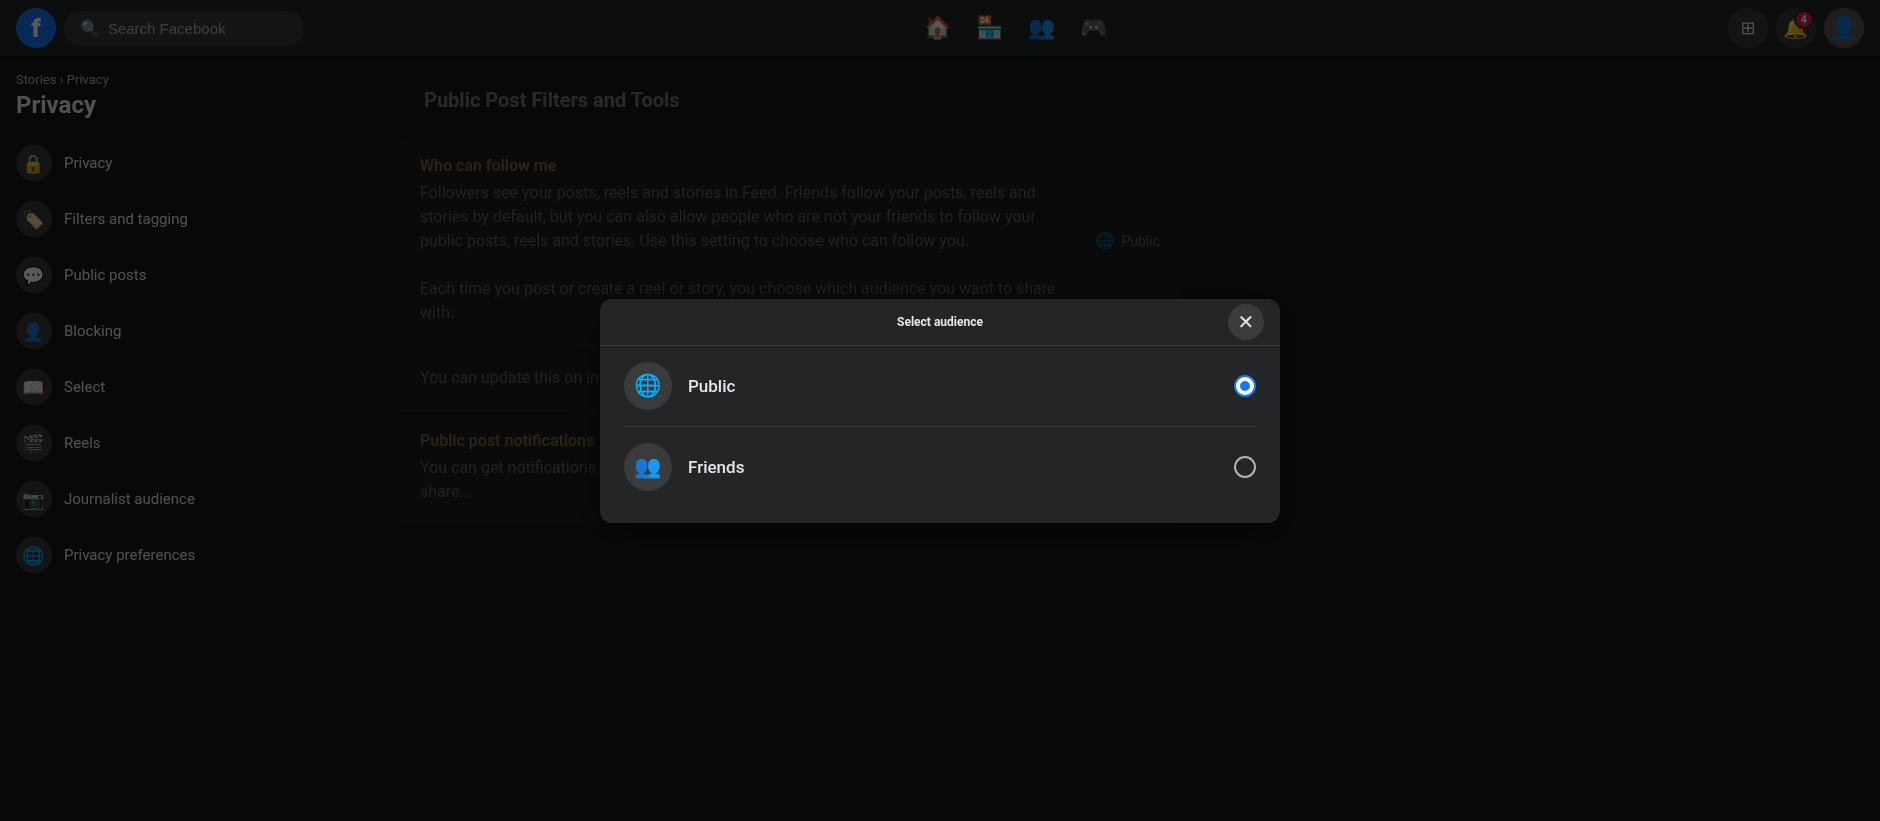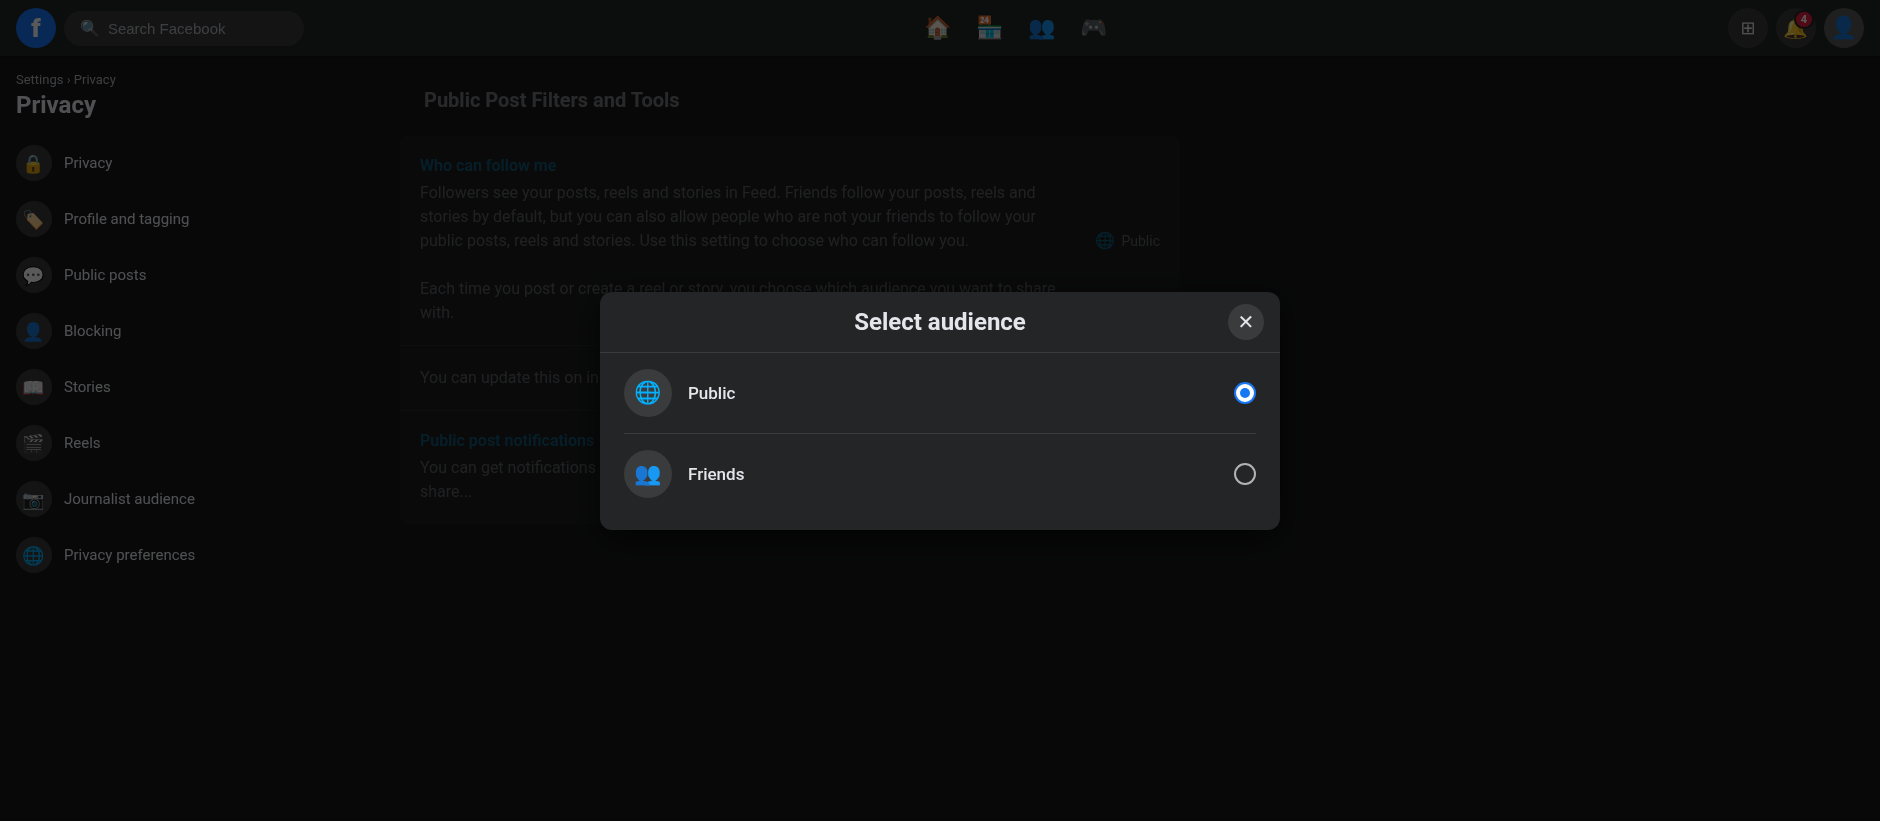--- a/index.html
+++ b/index.html
@@ -197,21 +197,21 @@
       align-items: center;
       justify-content: space-between;
       padding: 20px 20px;
       border-bottom: 1px solid #3a3b3c;
     }
     .content-row:last-child { border-bottom: none; }
     .content-row-left { flex: 1; padding-right: 20px; }
     .content-row-title {
       font-size: 16px;
       font-weight: 600;
-      color: #0ea5e9;
+      color: #fdba74;
       margin-bottom: 6px;
     }
     .content-row-desc {
       font-size: 16px;
       color: #b0b3b8;
       line-height: 1.5;
     }
     .content-row-action {
       display: flex;
       align-items: center;
@@ -249,21 +249,21 @@
     }
     .modal-header {
       display: flex;
       align-items: center;
       justify-content: center;
       padding: 16px 20px;
       border-bottom: 1px solid #3a3b3c;
       position: relative;
     }
     .modal-title {
-      font-size: 24px;
+      font-size: 12px;
       font-weight: 700;
       color: #e4e6eb;
     }
     .modal-close {
       position: absolute;
       right: 16px;
       top: 50%;
       transform: translateY(-50%);
       width: 36px; height: 36px;
       border-radius: 50%;
@@ -360,42 +360,42 @@
       <span>🔔</span>
       <span class="notif-badge">4</span>
     </div>
     <button class="avatar-btn">
       <span>👤</span>
     </button>
   </div>
 </nav>
 
 <aside class="sidebar">
-  <div class="sidebar-breadcrumb">Settings › Privacy</div>
+  <div class="sidebar-breadcrumb">Stories › Privacy</div>
   <div class="sidebar-title">Privacy</div>
 
   <div class="sidebar-item">
     <div class="sidebar-item-icon">🔒</div>
     <span>Privacy</span>
   </div>
   <div class="sidebar-item">
     <div class="sidebar-item-icon">🏷️</div>
-    <span>Profile and tagging</span>
+    <span>Filters and tagging</span>
   </div>
   <div class="sidebar-item">
     <div class="sidebar-item-icon">💬</div>
     <span>Public posts</span>
   </div>
   <div class="sidebar-item">
     <div class="sidebar-item-icon">👤</div>
     <span>Blocking</span>
   </div>
   <div class="sidebar-item">
     <div class="sidebar-item-icon">📖</div>
-    <span>Stories</span>
+    <span>Select</span>
   </div>
   <div class="sidebar-item">
     <div class="sidebar-item-icon">🎬</div>
     <span>Reels</span>
   </div>
   <div class="sidebar-item">
     <div class="sidebar-item-icon">📷</div>
     <span>Journalist audience</span>
   </div>
   <div class="sidebar-item">

